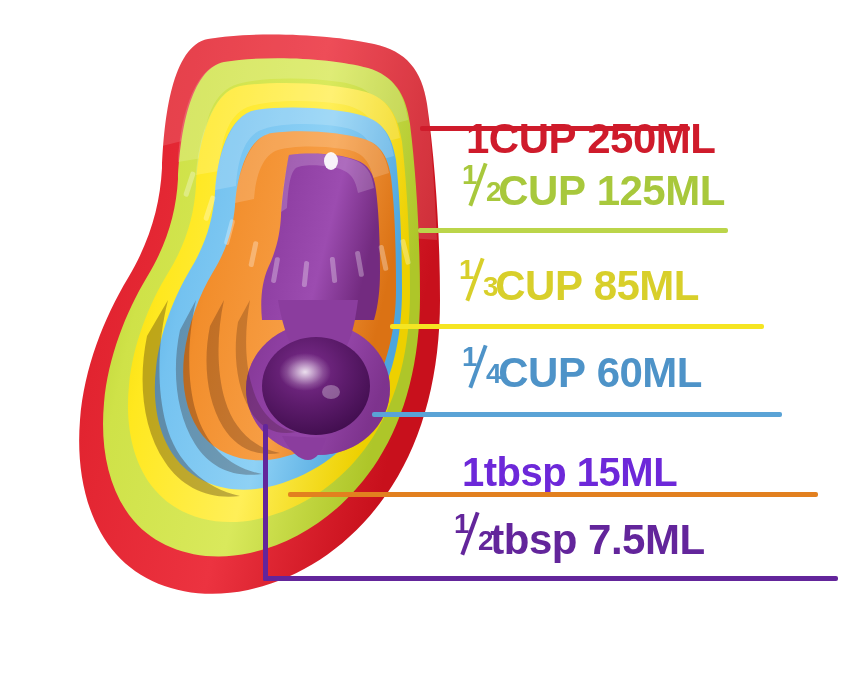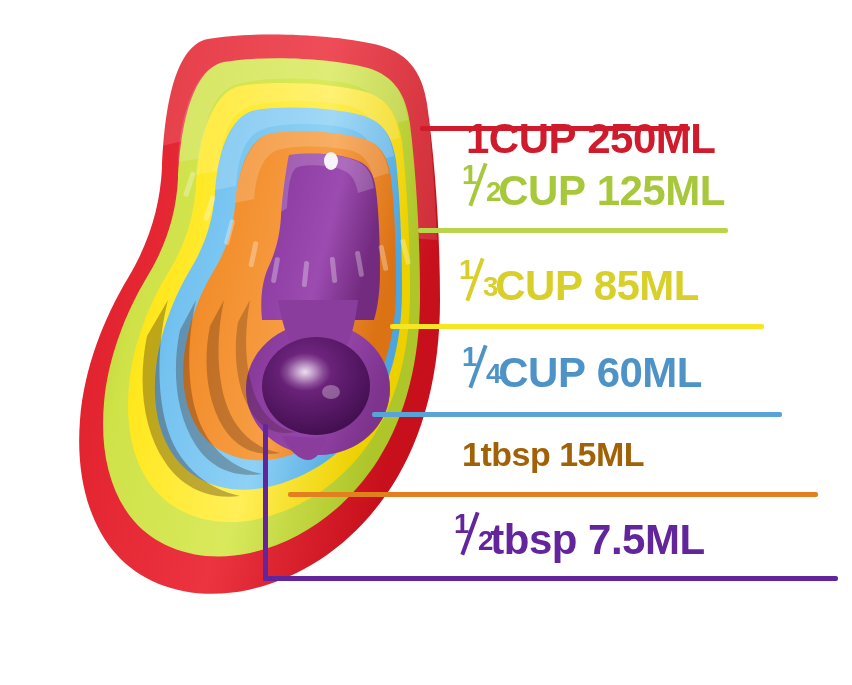--- a/index.html
+++ b/index.html
@@ -284,21 +284,21 @@
         <span class="bar" style="background:#4E93C8;"></span>
         <span class="den">4</span>
       </span><span>CUP</span>&nbsp;<span>60ML</span>
     </div>
     <div class="leader" style="left:372px;top:412px;">
       <div class="h" style="width:410px;background:#5AA3D6;"></div>
     </div>
   </div>
 
   <div class="label-row" style="left:0;top:0;width:852px;height:0;">
-    <div class="label-text" style="left:462px;top:437px;font-size:34px;color:#a16207;">
+    <div class="label-text" style="left:462px;top:452px;font-size:40px;color:#6d28d9;">
       <span>1</span><span>tbsp</span>&nbsp;<span>15ML</span>
     </div>
     <div class="leader" style="left:288px;top:492px;">
       <div class="h" style="width:530px;background:#E2801F;"></div>
     </div>
   </div>
 
   <div class="label-row" style="left:0;top:0;width:852px;height:0;">
     <div class="label-text" style="left:455px;top:512px;font-size:42px;color:#63259B;">
       <span class="frac">

